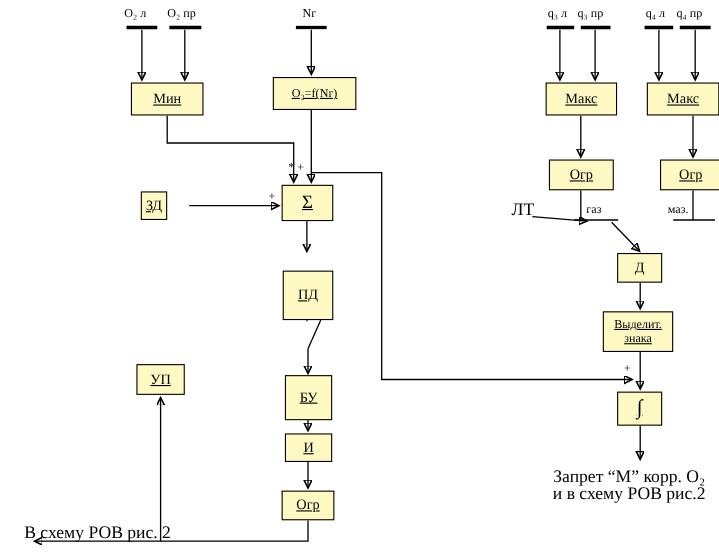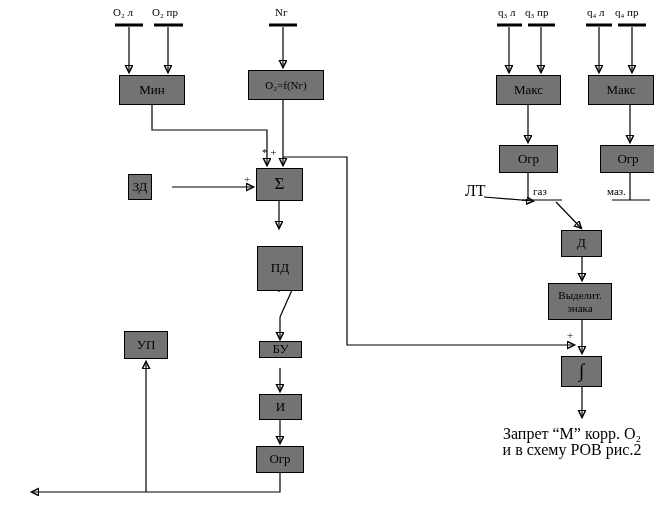--- a/index.html
+++ b/index.html
@@ -5,23 +5,23 @@
   * { margin:0; padding:0; box-sizing:border-box; }
   html,body { background:#fff; }
   .canvas {
     position:relative; width:654px; height:507px; background:#fff;
     font-family:"Liberation Serif","DejaVu Serif",serif; color:#000; overflow:hidden;margin-left:16px;
   }
   .wires { position:absolute; left:0; top:0; width:654px; height:507px; }
   .wires line, .wires polyline, .wires path { stroke:#000; fill:none; stroke-width:1.2; }
   .wires .bar { stroke-width:3; }
   .box {
-    position:absolute; border:1.5px solid #000; background:#737373;
+    position:absolute; border:1.5px solid #000; background:#fef9c3;
     display:flex; flex-direction:column; align-items:center; justify-content:center;
-    font-size:13px; text-align:center; line-height:1.1;
+    font-size:13px; text-align:center; line-height:1.1;text-decoration:underline;
   }
   .lbl { position:absolute; font-size:11px; white-space:nowrap; }
   .lbl12 { font-size:16px; }
   .big { font-size:17px; }
   .integral { font-size:19px; font-weight:bold; }
   .tiny { font-size:11px; }
   .ctr { text-align:center; }
 </style>
 </head>
 <body>
@@ -94,38 +94,39 @@
   <div class="lbl" style="left:482px;top:6px">q₃ л</div>
   <div class="lbl" style="left:509px;top:6px">q₃ пр</div>
   <div class="lbl" style="left:571px;top:6px">q₄ л</div>
   <div class="lbl" style="left:599px;top:6px">q₄ пр</div>
 
   <div class="box" style="left:103px;top:75px;width:66px;height:30px">Мин</div>
   <div class="box" style="left:232px;top:70px;width:76px;height:30px;font-size:11px">О₂=f(Nг)</div>
   <div class="box" style="left:112px;top:174px;width:24px;height:26px">ЗД</div>
   <div class="box big" style="left:240px;top:168px;width:47px;height:33px">Σ</div>
   <div class="box" style="left:241px;top:246px;width:46px;height:45px">ПД</div>
-  <div class="box" style="left:243px;top:341px;width:43px;height:17px">БУ</div>
+  <div class="box" style="left:243px;top:341px;width:43px;height:41px">БУ</div>
   <div class="box" style="left:243px;top:394px;width:43px;height:26px">И</div>
   <div class="box" style="left:240px;top:446px;width:48px;height:27px">Огр</div>
   <div class="box" style="left:108px;top:331px;width:44px;height:28px">УП</div>
   <div class="box" style="left:480px;top:75px;width:65px;height:30px">Макс</div>
   <div class="box" style="left:572px;top:75px;width:66px;height:30px">Макс</div>
   <div class="box" style="left:483px;top:145px;width:59px;height:28px">Огр</div>
   <div class="box" style="left:584px;top:145px;width:56px;height:28px">Огр</div>
   <div class="box" style="left:545px;top:230px;width:41px;height:27px">Д</div>
   <div class="box" style="left:532px;top:283px;width:64px;height:37px">
     <span class="tiny">Выделит.</span>
     <span class="tiny">знака</span>
   </div>
   <div class="box integral" style="left:545px;top:356px;width:41px;height:31px">∫</div>
 
   <div class="lbl lbl12" style="left:449px;top:182px">ЛТ</div>
   <div class="lbl" style="left:517px;top:185px">газ</div>
   <div class="lbl" style="left:591px;top:185px">маз.</div>
+  <div class="lbl lbl12" style="left:6px;top:476px">В схему РОВ  рис. 2</div>
   <div class="lbl lbl12 ctr" style="left:480px;top:425px;width:152px">Запрет “М” корр. О₂</div>
   <div class="lbl lbl12 ctr" style="left:480px;top:441px;width:152px">и в схему РОВ рис.2</div>
 
   <div class="lbl" style="left:246px;top:146px">* +</div>
   <div class="lbl" style="left:228px;top:173px">+</div>
   <div class="lbl" style="left:551px;top:329px">+</div>
 
 </div>
 
 </body></html>

